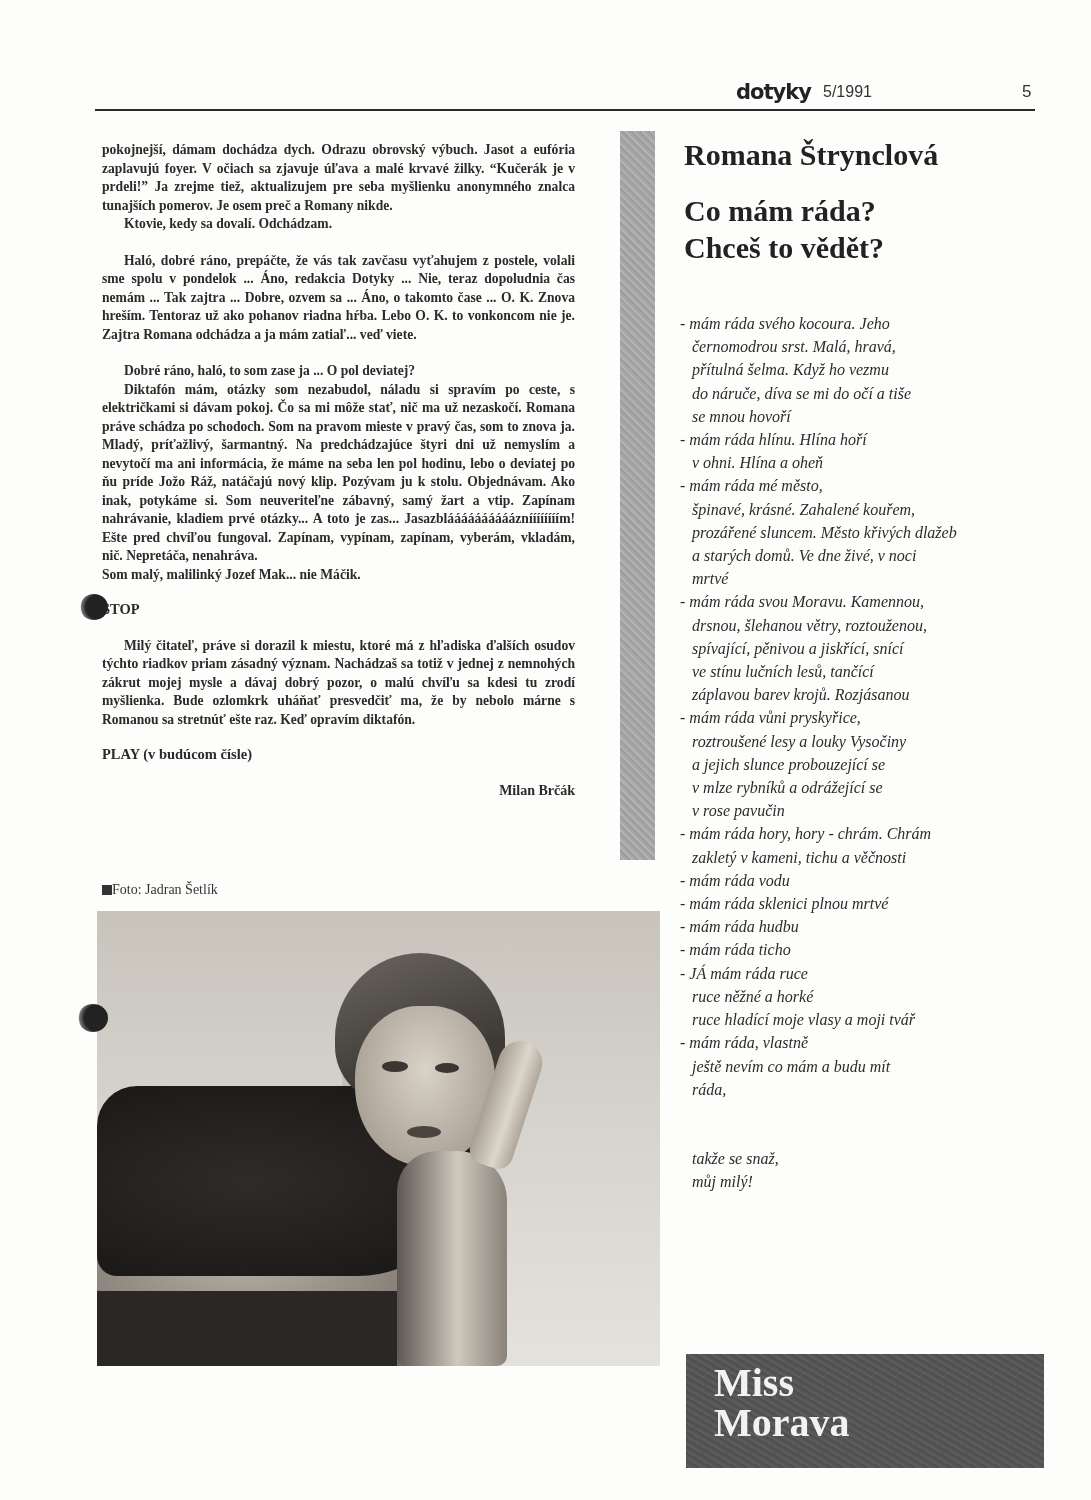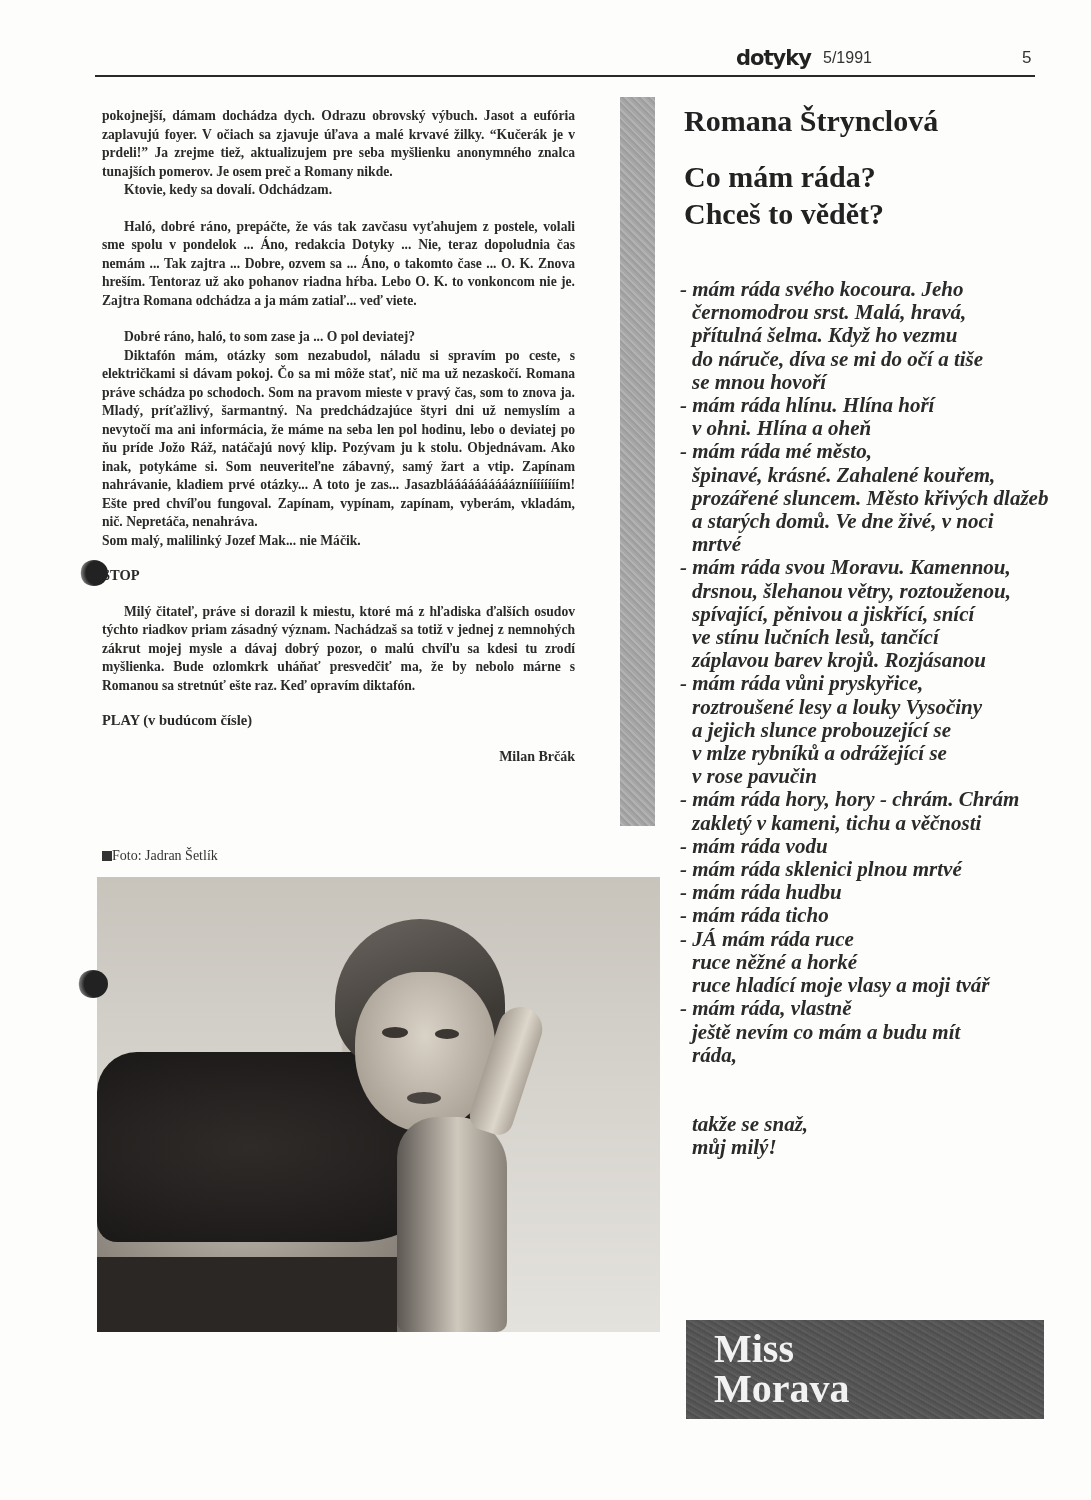--- a/index.html
+++ b/index.html
@@ -1,21 +1,21 @@
 <!DOCTYPE html>
 <html><head>
 <meta charset="utf-8">
 <style>
   html, body { margin:0; padding:0; }
   body {
     width:1091px; height:1500px; position:relative; overflow:hidden;
     background:#fdfdfb; color:#1f1f1f;
     font-family:"Liberation Serif", "DejaVu Serif", serif;
   }
-  .abs { position:absolute; }
+  .abs { position:absolute;margin-top:34px; }
 
   
   .masthead { left:736px; top:46px; font-family:"DejaVu Sans", sans-serif; font-weight:bold; font-size:21px; letter-spacing:-1px; color:#222; }
   .issue { left:823px; top:49px; font-family:"Liberation Sans", sans-serif; font-size:16px; color:#333; }
   .pagenum { left:1022px; top:48px; font-family:"Liberation Sans", sans-serif; font-size:17px; color:#333; }
   .header-rule { left:95px; top:75px; width:940px; height:2px; background:#2a2a2a; }
 
   
   .article { left:102px; top:107px; width:473px; font-weight:bold; font-size:13.6px; line-height:18.5px; text-align:justify; color:#2b2b2b; }
   .article p { margin:0; }
@@ -43,27 +43,27 @@
   .photo .arm { position:absolute; left:300px; top:240px; width:110px; height:215px; border-radius:40px 50px 10px 10px; background:linear-gradient(90deg,#5d5853,#cfc8bd 55%,#8a837a); }
   .photo .hand { position:absolute; left:388px; top:128px; width:44px; height:130px; border-radius:30px 30px 20px 20px; transform:rotate(18deg); background:linear-gradient(90deg,#a79f94,#ddd6cb 60%,#aea69a); }
 
   
   .sidebar-bar { left:620px; top:97px; width:35px; height:729px;
     background:repeating-linear-gradient(45deg,#9e9e9e 0 2px,#b2b2b2 2px 4px,#a6a6a6 4px 6px); }
 
   
   .name { left:684px; top:104px; font-weight:bold; font-size:30px; color:#222; }
   .question { left:684px; top:158px; font-weight:bold; font-size:30px; line-height:37px; color:#222; }
-  .poem { left:680px; top:278px; width:370px; font-weight:bold; font-style:italic; font-size:21px; line-height:23.2px; color:#2b2b2b; }
+  .poem { left:680px; top:278px; width:370px; font-weight:normal; font-style:italic; font-size:16px; line-height:23.2px; color:#2b2b2b; }
   .poem .line { white-space:nowrap; }
   .poem .cont { padding-left:12px; }
   .poem .gap { height:46px; }
 
   
-  .banner { left:686px; top:1320px; width:358px; height:99px;
+  .banner { left:686px; top:1320px; width:358px; height:114px;
     background:repeating-linear-gradient(30deg,#4f4f4f 0 2px,#5c5c5c 2px 4px,#555 4px 6px);
     color:#f2f2f2; }
   .banner .t { position:absolute; left:28px; font-weight:bold; font-size:40px; line-height:42px; }
   .banner .t1 { top:8px; }
   .banner .t2 { top:48px; }
 
   
   .punch { border-radius:50%; background:radial-gradient(circle at 65% 50%, #222 0 55%, #777 75%, transparent 80%); }
 </style>
 </head>

